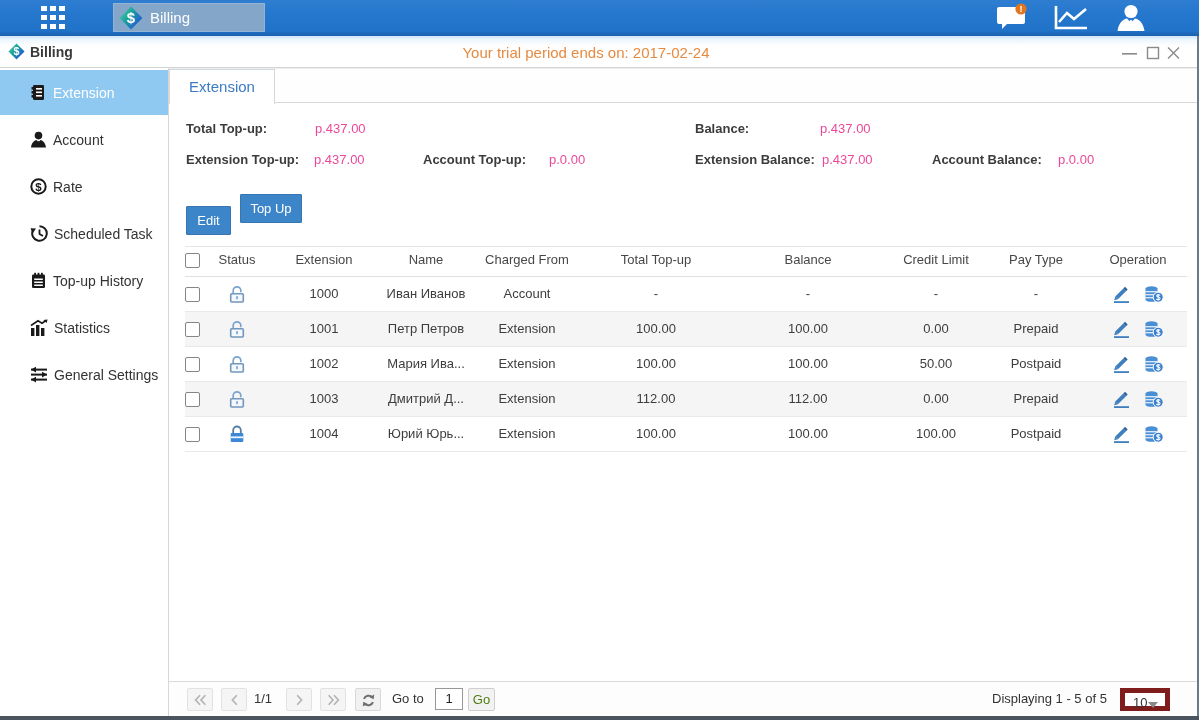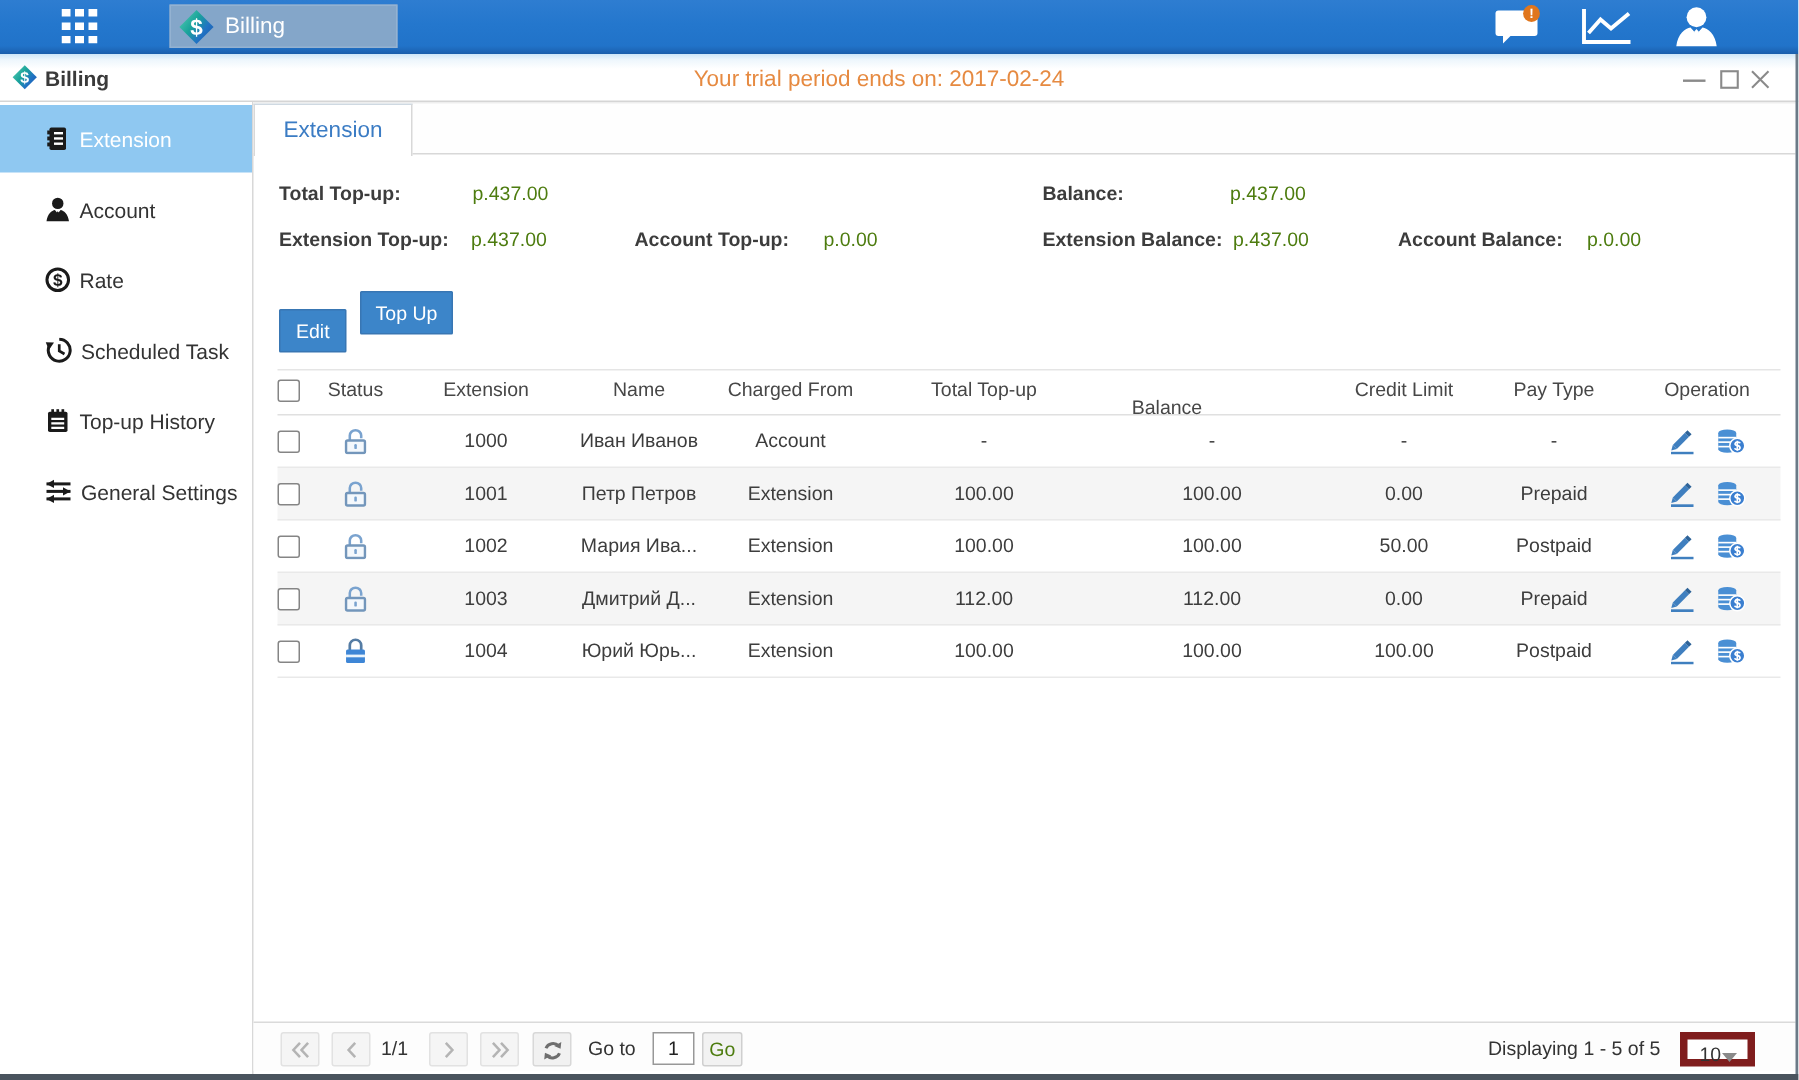--- a/index.html
+++ b/index.html
@@ -31,21 +31,21 @@
 
 
 #tabstrip { position:absolute; left:169px; top:68px; width:1028px; height:35px;
   border-top:1px solid #eeeeee; border-bottom:1px solid #d8d8d8; background:#fefefe; }
 #tabact { position:absolute; left:0px; top:0px; width:106px; height:35px; background:#fff;
   border:1px solid #d8d8d8; border-bottom:none; border-top:1px solid #cfd9e2;
   text-align:center; line-height:34px; color:#3b7cc4; font-size:15px; }
 
 
 .lbl { position:absolute; font-size:13px; font-weight:bold; color:#3c3c3c; white-space:nowrap; }
-.val { position:absolute; font-size:13px; color:#4d7c0f; white-space:nowrap; }
+.val { position:absolute; font-size:13px; color:#ec4899; white-space:nowrap; }
 
 
 .btn { position:absolute; height:29px; background:#3c85c9; border:1px solid #3876b3; border-radius:1px;
   color:#fff; font-size:13px; text-align:center; line-height:27px; }
 
 
 #tbl { position:absolute; left:185px; top:246px; width:1002px; }
 .trow { position:relative; height:35px; border-bottom:1px solid #e9e9e9; }
 #thead { position:relative; height:31px; border-top:1px solid #e5e5e5; border-bottom:1px solid #e0e0e0; }
 .hc { position:absolute; top:0; height:30px; line-height:25px; text-align:center; font-size:13px; color:#474747; }
@@ -180,20 +180,30 @@
       <rect x="7.6" y="0.8" width="1.8" height="3.4" fill="#1a1a1a"></rect>
       <rect x="11" y="0.8" width="1.8" height="3.4" fill="#1a1a1a"></rect>
       <rect x="4.2" y="6.5" width="8.6" height="1.5" fill="#fff"></rect>
       <rect x="4.2" y="9.5" width="8.6" height="1.5" fill="#fff"></rect>
       <rect x="4.2" y="12.5" width="8.6" height="1.5" fill="#fff"></rect>
     </svg>
     <span>Top-up History</span>
   </div>
   <div class="sitem">
     <svg width="18" height="17" viewBox="0 0 18 17">
+      <rect x="1" y="9" width="3.4" height="8" fill="#1a1a1a"></rect>
+      <rect x="6" y="6" width="3.4" height="11" fill="#1a1a1a"></rect>
+      <rect x="11" y="9" width="3.4" height="8" fill="#1a1a1a"></rect>
+      <path d="M1 6.5 L8 1.8 L12 4.2 L16 1.5" fill="none" stroke="#1a1a1a" stroke-width="1.6"></path>
+      <path d="M17.6 0.5 L13.4 1 L16.6 4 Z" fill="#1a1a1a"></path>
+    </svg>
+    <span>Statistics</span>
+  </div>
+  <div class="sitem">
+    <svg width="18" height="17" viewBox="0 0 18 17">
       <rect x="1" y="2.6" width="16" height="2" fill="#1a1a1a"></rect>
       <path d="M1 3.6 L6 0.8 L6 6.4 Z" fill="#1a1a1a"></path>
       <rect x="1" y="7.6" width="16" height="2" fill="#1a1a1a"></rect>
       <path d="M17 8.6 L12 5.8 L12 11.4 Z" fill="#1a1a1a"></path>
       <rect x="1" y="12.6" width="16" height="2" fill="#1a1a1a"></rect>
       <path d="M1 13.6 L6 10.8 L6 16.4 Z" fill="#1a1a1a"></path>
     </svg>
     <span>General Settings</span>
   </div>
 </div>
@@ -219,21 +229,21 @@
 <div class="btn" style="left:240px; top:194px; width:62px;">Top Up</div>
 
 <div id="tbl">
     <div id="thead">
       <div class="cb" style="left:0px; top:6px;"></div>
       <div class="hc" style="left:24px; width:56px;">Status</div>
       <div class="hc" style="left:89px; width:100px;">Extension</div>
       <div class="hc" style="left:181px; width:120px;">Name</div>
       <div class="hc" style="left:282px; width:120px;">Charged From</div>
       <div class="hc" style="left:411px; width:120px;">Total Top-up</div>
-      <div class="hc" style="left:533px; width:120px;margin-top:12px;">Balance</div>
+      <div class="hc" style="left:563px; width:120px;">Balance</div>
       <div class="hc" style="left:691px; width:120px;">Credit Limit</div>
       <div class="hc" style="left:791px; width:120px;">Pay Type</div>
       <div class="hc" style="left:893px; width:120px;">Operation</div>
     </div>
     <div class="trow">
       <div class="cb" style="left:0px; top:10px;"></div>
       <div class="tc" style="left:24px; width:56px;">
         <span style="position:absolute; left:50%; margin-left:-8px; top:8px; line-height:0;"><svg width="16" height="18" viewBox="0 0 16 18">
             <path d="M4.2 9 L4.2 5.4 A3.8 3.6 0 0 1 11.8 5.4 L11.8 7.2" fill="none" stroke="#7aa3cf" stroke-width="1.7"></path>
             <rect x="1.7" y="8.7" width="12.6" height="8.3" rx="1" fill="#f4f8fc" stroke="#7396bb" stroke-width="1.6"></rect>

